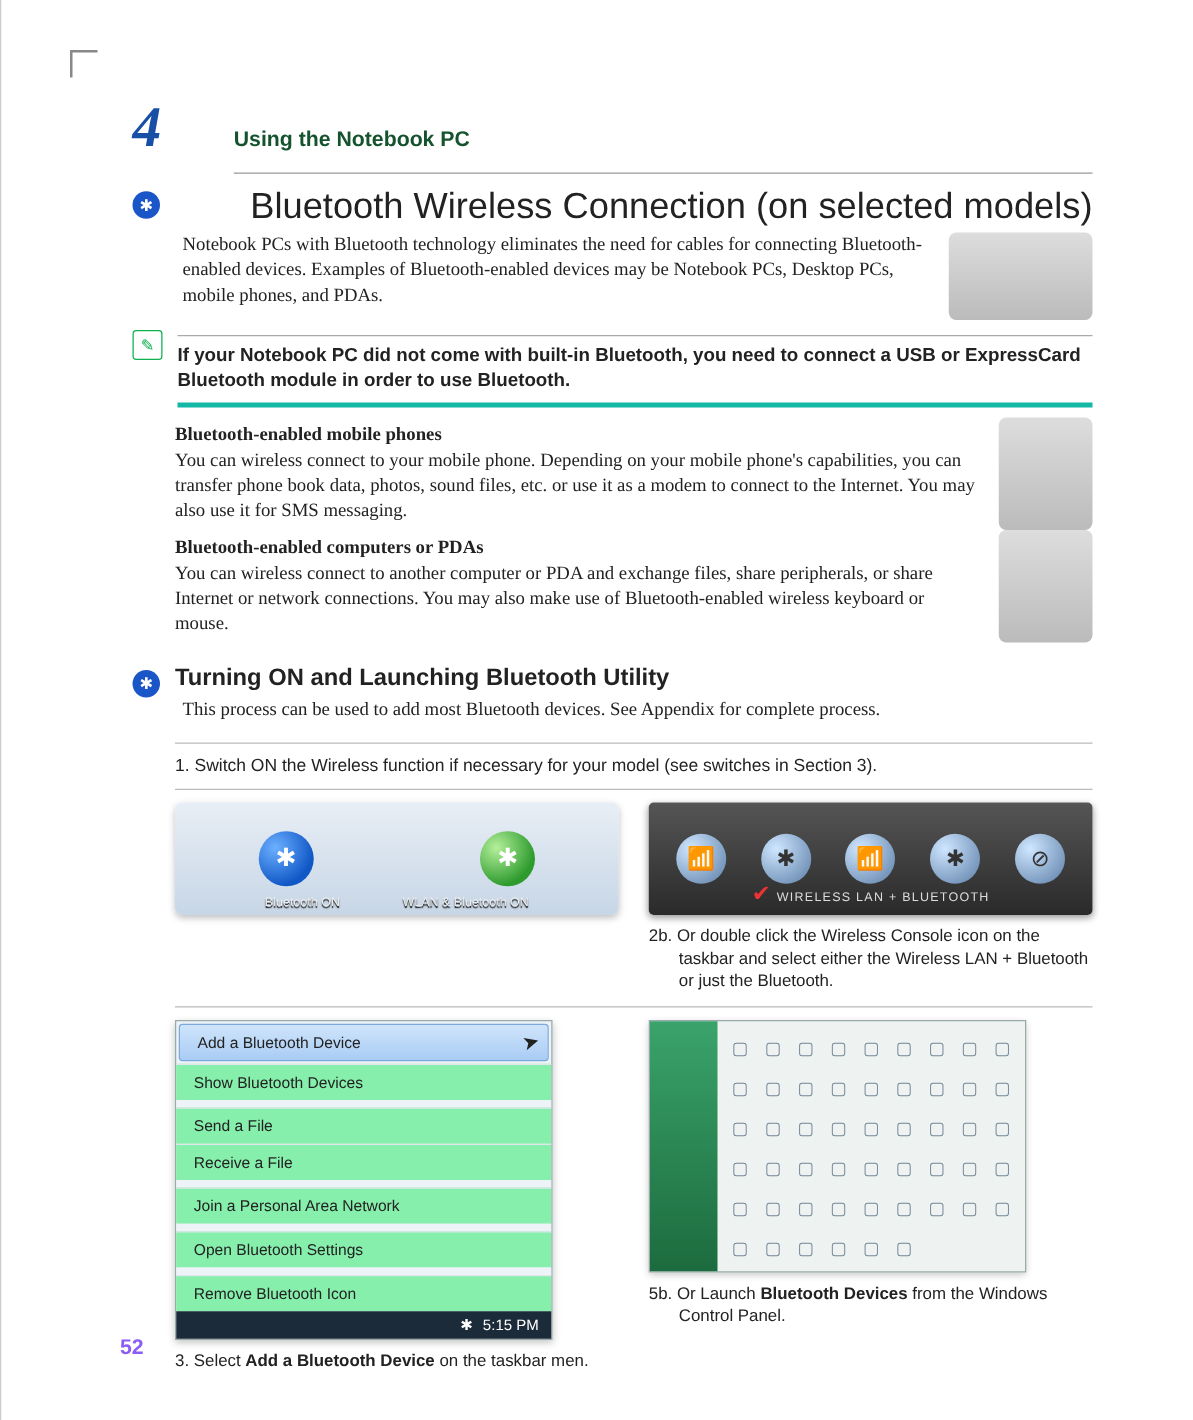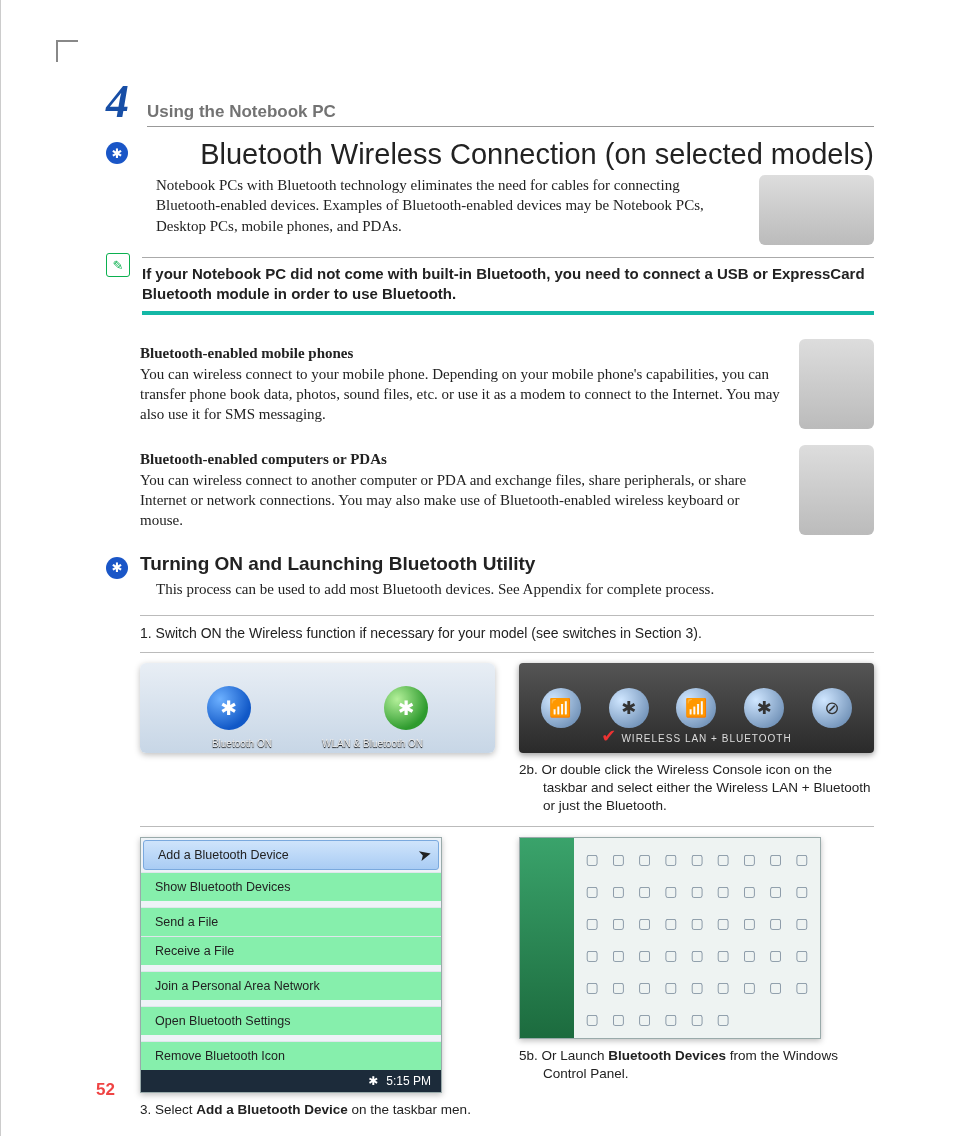--- a/index.html
+++ b/index.html
@@ -34,47 +34,48 @@
     margin-top: 25px;
   }
   .chapter-num {
     font-family: "Times New Roman", serif;
     font-size: 46px;
     font-weight: bold;
     font-style: italic;
     color: #174ea6;
   }
   .chapter-title {
-    color: #737373;
+    color: #14532d;
     font-weight: bold;
     font-size: 17px;
     border-bottom: 1px solid #999;
     flex: 1;
-    padding-bottom: 4px;
+    padding-bottom: 16px;
+    margin-left: 40px;
   }
   .sect {
     display: flex;
     align-items: flex-start;
     gap: 12px;
     margin-top: 6px;
   }
   .sect .body { flex: 1; }
   .sect h2 {
     margin: 0 0 4px 0;
     font-size: 29px;
     font-weight: normal;
     text-align: right;
   }
   .sect h3 {
     margin: 0 0 4px 0;
     font-size: 19px;
     font-weight: bold;
   }
   .sect p {
-    margin: 0 0 6px 16px;
+    margin: 0 0 6px 6px;
     font-family: "Times New Roman", serif;
     font-size: 15px;
     line-height: 1.35;
   }
   .bt-icon {
     width: 22px; height: 22px;
     background: #1a56c7;
     border-radius: 50%;
     display: flex; align-items: center; justify-content: center;
     color: #fff;
@@ -111,21 +112,21 @@
   .subhead {
     font-family: "Times New Roman", serif;
     font-weight: bold;
     font-size: 15px;
     margin: 6px 0 2px 0;
   }
   .row-with-img {
     display: flex;
     gap: 14px;
     align-items: flex-start;
-    margin-top: 16px;
+    margin-top: 0;
     padding-left: 34px;
   }
   .row-with-img .txt { flex: 1; }
   hr.thin { border: none; border-top: 1px solid #bbb; margin: 10px 0 8px 34px; }
   .step {
     font-size: 14px;
     padding-left: 34px;
     text-indent: -22px;
     margin-left: 22px;
     line-height: 1.3;
@@ -227,22 +228,22 @@
     font-size:6px; color:#555; overflow:hidden;
   }
   .cp-grid span {
     display:flex;flex-direction:column;align-items:center;justify-content:center;
     text-align:center; line-height:1;
   }
   .cp-grid span::before {
     content:'▢'; font-size:14px; color:#789;
   }
   .page-num {
-    position:absolute; bottom:36px; left:95px;
-    color:#ef4444; font-weight:bold; font-size:17px;
+    position:absolute; bottom:48px; left:95px;
+    color:#8b5cf6; font-weight:bold; font-size:17px;
   }
 </style>
 </head>
 <body>
 
 <div class="page">
   <div class="corner"></div>
 
   <div class="chapter-row">
     <div class="chapter-num">4</div>

